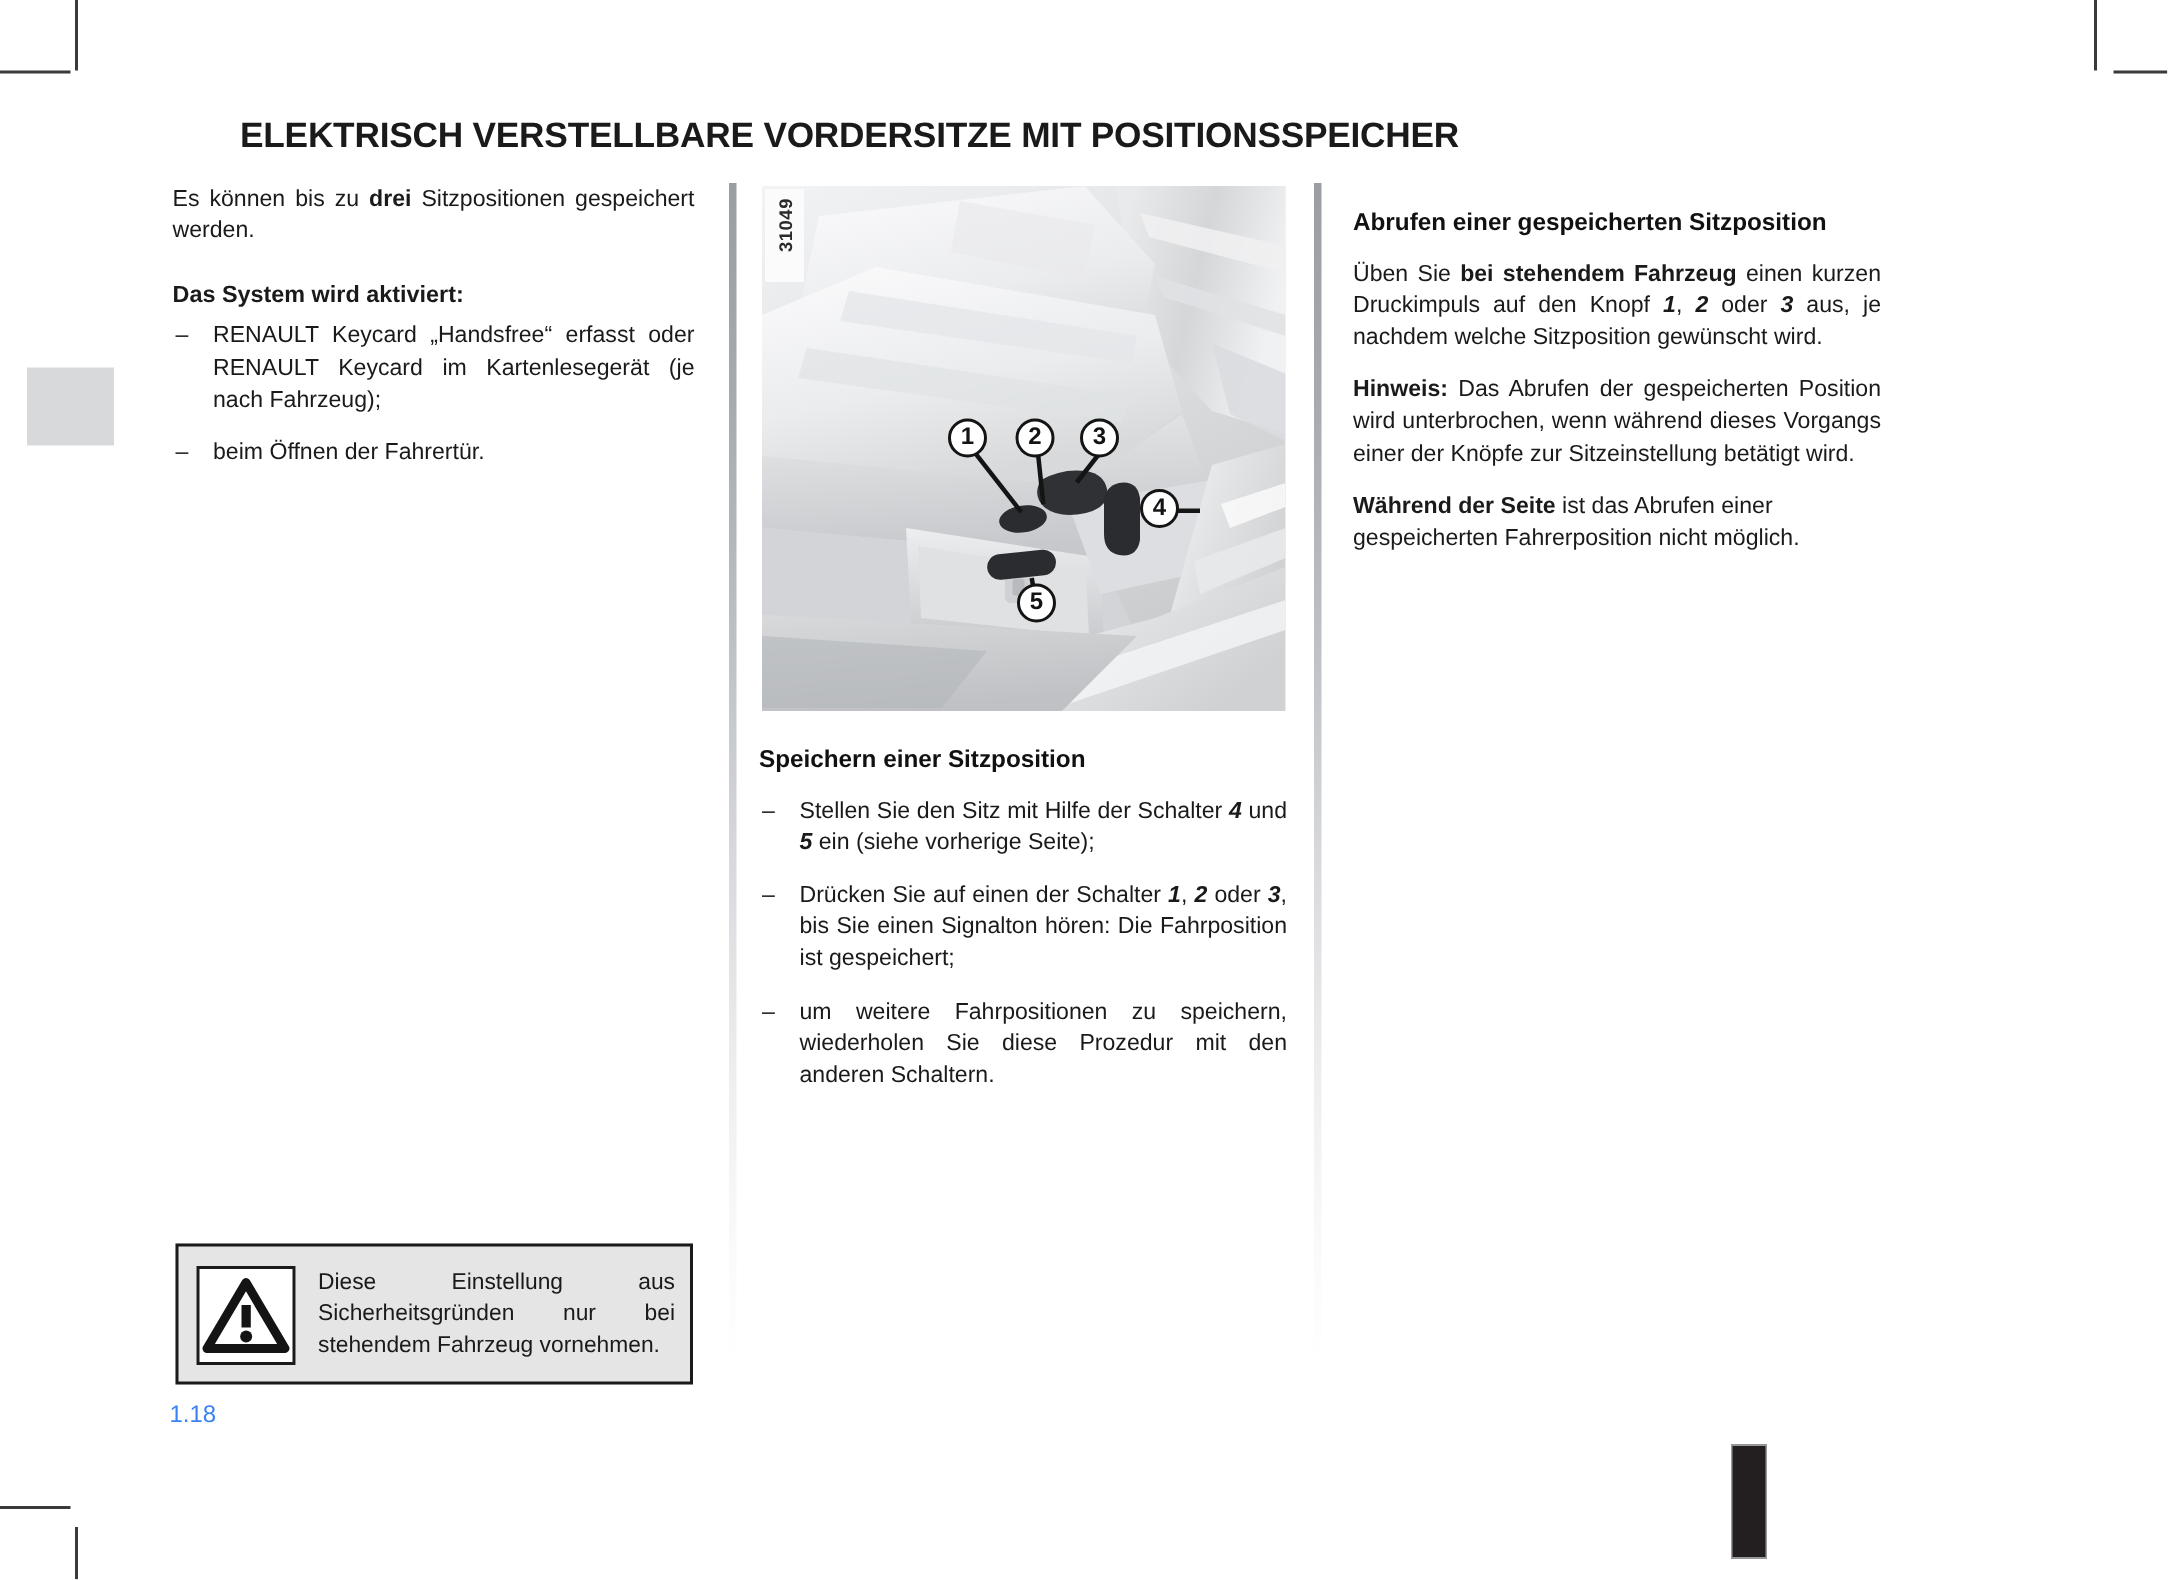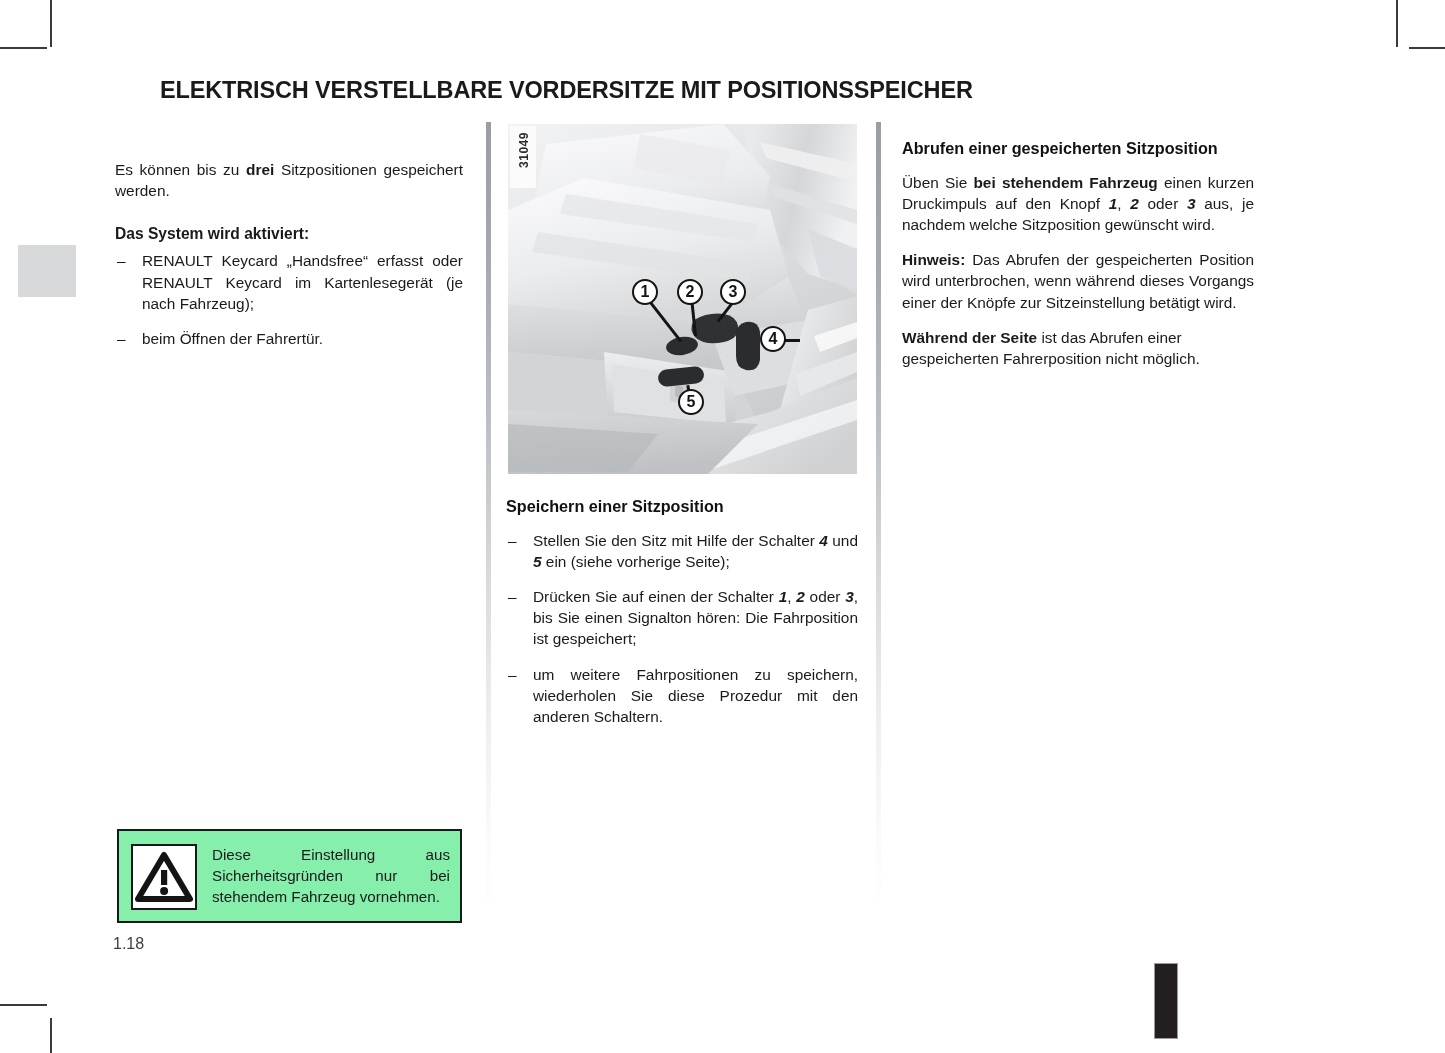--- a/index.html
+++ b/index.html
@@ -74,21 +74,21 @@
        #d8dadd 58%, #eeeff0 76%, #fafafb 90%, #ffffff 100%);
   }
   #col-sep-left  { left: 486px; }
   #col-sep-right { left: 876px; }
 
   
   .column {
     position: absolute;
     top: 122px;
   }
-  #col-left   { left: 115px; width: 348px; margin-top: 37px; }
+  #col-left   { left: 115px; width: 348px; }
   #col-mid    { left: 506px; width: 352px; }
   #col-right  { left: 902px; width: 352px; }
 
   p.body {
     margin: 0 0 14px 0;
     font-size: 15.4px;
     line-height: 21.2px;
     text-align: justify;
     color: #1a1a1a;
   }
@@ -194,21 +194,21 @@
   }
 
   
   #warning-box {
     position: absolute;
     left: 117px;
     top: 829px;
     width: 345px;
     height: 94px;
     border: 2px solid #1a1a1a;
-    background: #86efac;
+    background: #e5e5e5;
     box-sizing: border-box;
   }
   #warning-icon {
     position: absolute;
     left: 12px;
     top: 13px;
     width: 66px;
     height: 66px;
     border: 2px solid #1a1a1a;
     background: #ffffff;
@@ -225,21 +225,21 @@
     text-align: justify;
     color: #1a1a1a;
   }
 
   
   #folio {
     position: absolute;
     left: 113px;
     top: 935px;
     font-size: 16px;
-    color: #404040;
+    color: #3b82f6;
   }
 </style>
 </head>
 <body>
 
 <div id="page">
 
   <div class="crop v" style="left:50px;  top:0;     height:47px;"></div>
   <div class="crop h" style="left:0;    top:47px;  width:47px;"></div>
   <div class="crop v" style="left:1396px; top:0;    height:47px;"></div>

